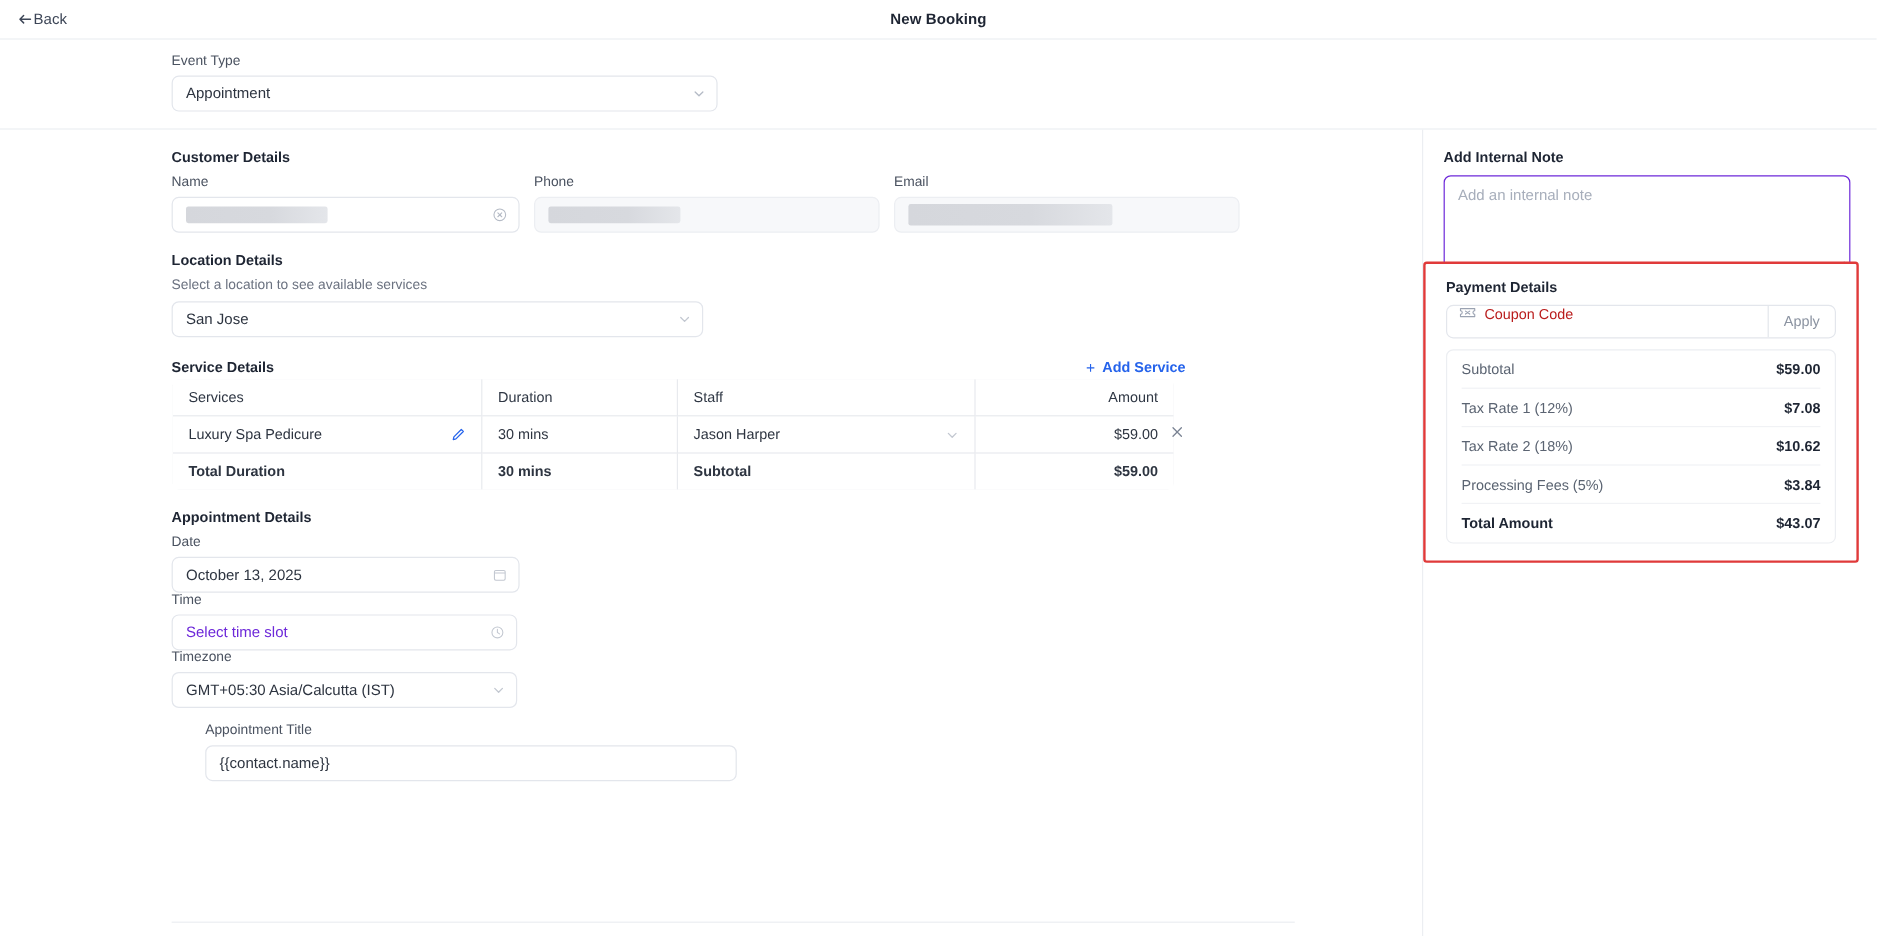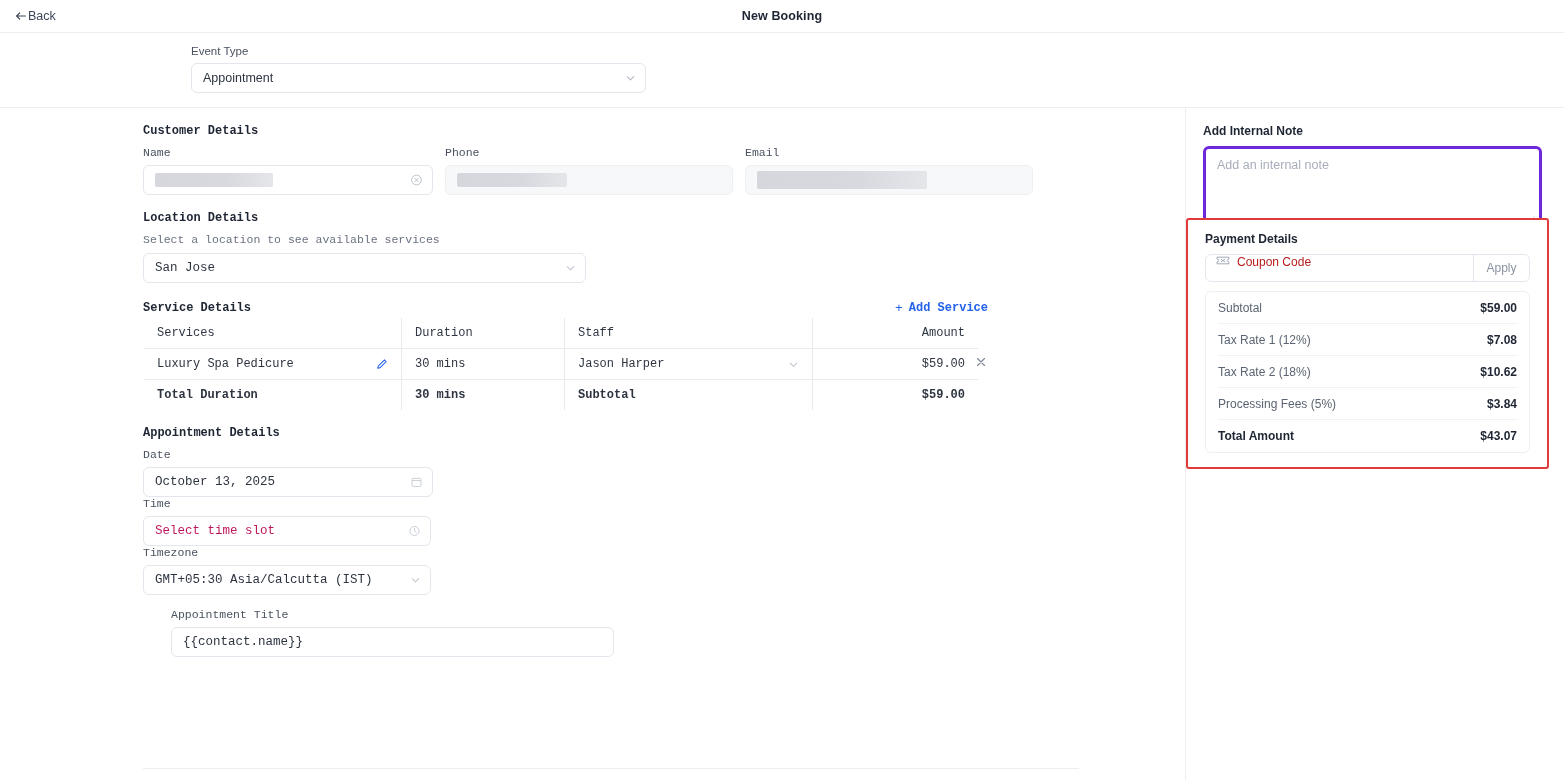--- a/index.html
+++ b/index.html
@@ -32,21 +32,21 @@
     left: 0; right: 0;
     text-align: center;
     font-size: 12.5px;
     font-weight: bold;
     color: #1e2533;
     letter-spacing: .1px;
   }
   .hr { height: 1px; background: #eceef2; width: 100%; }
 
   
-  .event-strip { padding: 12px 0 14px 143px; margin-left: 48px; }
+  .event-strip { padding: 12px 0 14px 143px; }
   .lbl {
     font-size: 11.5px;
     color: #4a5260;
     margin-bottom: 6px;
     display: block;
   }
   .sectionhead {
     font-size: 12px;
     font-weight: bold;
     color: #1e2533;
@@ -57,21 +57,21 @@
     height: 30px;
     border: 1px solid #e3e6ec;
     border-radius: 6px;
     background: #fff;
     display: flex; align-items: center;
     padding: 0 30px 0 11px;
     font-size: 12.5px;
     color: #2d3440;
   }
   .field.disabled { background:#f7f8fa; border-color:#eceef2; }
-  .field .ph { color:#be185d; }
+  .field .ph { color:#6d28d9; }
   .field .tail {
     position: absolute; right: 9px; top: 50%;
     transform: translateY(-50%);
     display: flex; align-items: center;
     pointer-events: auto;
   }
   .chev { width: 11px; height: 11px; display:block; }
   .ico { width: 13px; height: 13px; display:block; }
 
   
@@ -82,21 +82,21 @@
 
   
   .body-split { display: flex; height: 707px; }
   .left-col { width: 1185px; position: relative; }
   .right-col {
     width: 379px;
     border-left: 1px solid #eceef2;
     position: relative;
   }
 
-  .left-inner { padding: 16px 0 0 143px; font-family: Liberation Mono, monospace; }
+  .left-inner { padding: 16px 0 0 143px; }
 
   
   .cust-row { display: flex; gap: 0; margin-top: 2px; }
   .cust-col-name { width: 290px; }
   .cust-col-sp   { width: 12px; }
   .cust-col-phone{ width: 288px; }
   .cust-col-email{ width: 288px; }
 
   
   .sub-note { font-size: 11.5px; color: #6b7280; margin: 6px 0 7px 0; }
@@ -156,21 +156,21 @@
   .appt-time { width: 288px; }
   .appt-tz   { width: 288px; }
 
   
   .foot-sep { position:absolute; left:143px; right:106px; top:660px; height:1px; background:#eceef2; }
 
   
   .rc-pad { padding: 16px 22px 0 17px; }
   .note-area {
     width: 100%; height: 80px;
-    border: 3px solid #6d28d9; border-radius: 6px;
+    border: 1px solid #6d28d9; border-radius: 6px;
     background: #fff;
     padding: 9px 11px;
     font-size: 12.5px;
     color: #a7aebb;
     position: relative;
     margin-top: 3px;
   }
   .resize-grip {
     position:absolute; right:3px; bottom:3px; width:8px; height:8px;
   }

